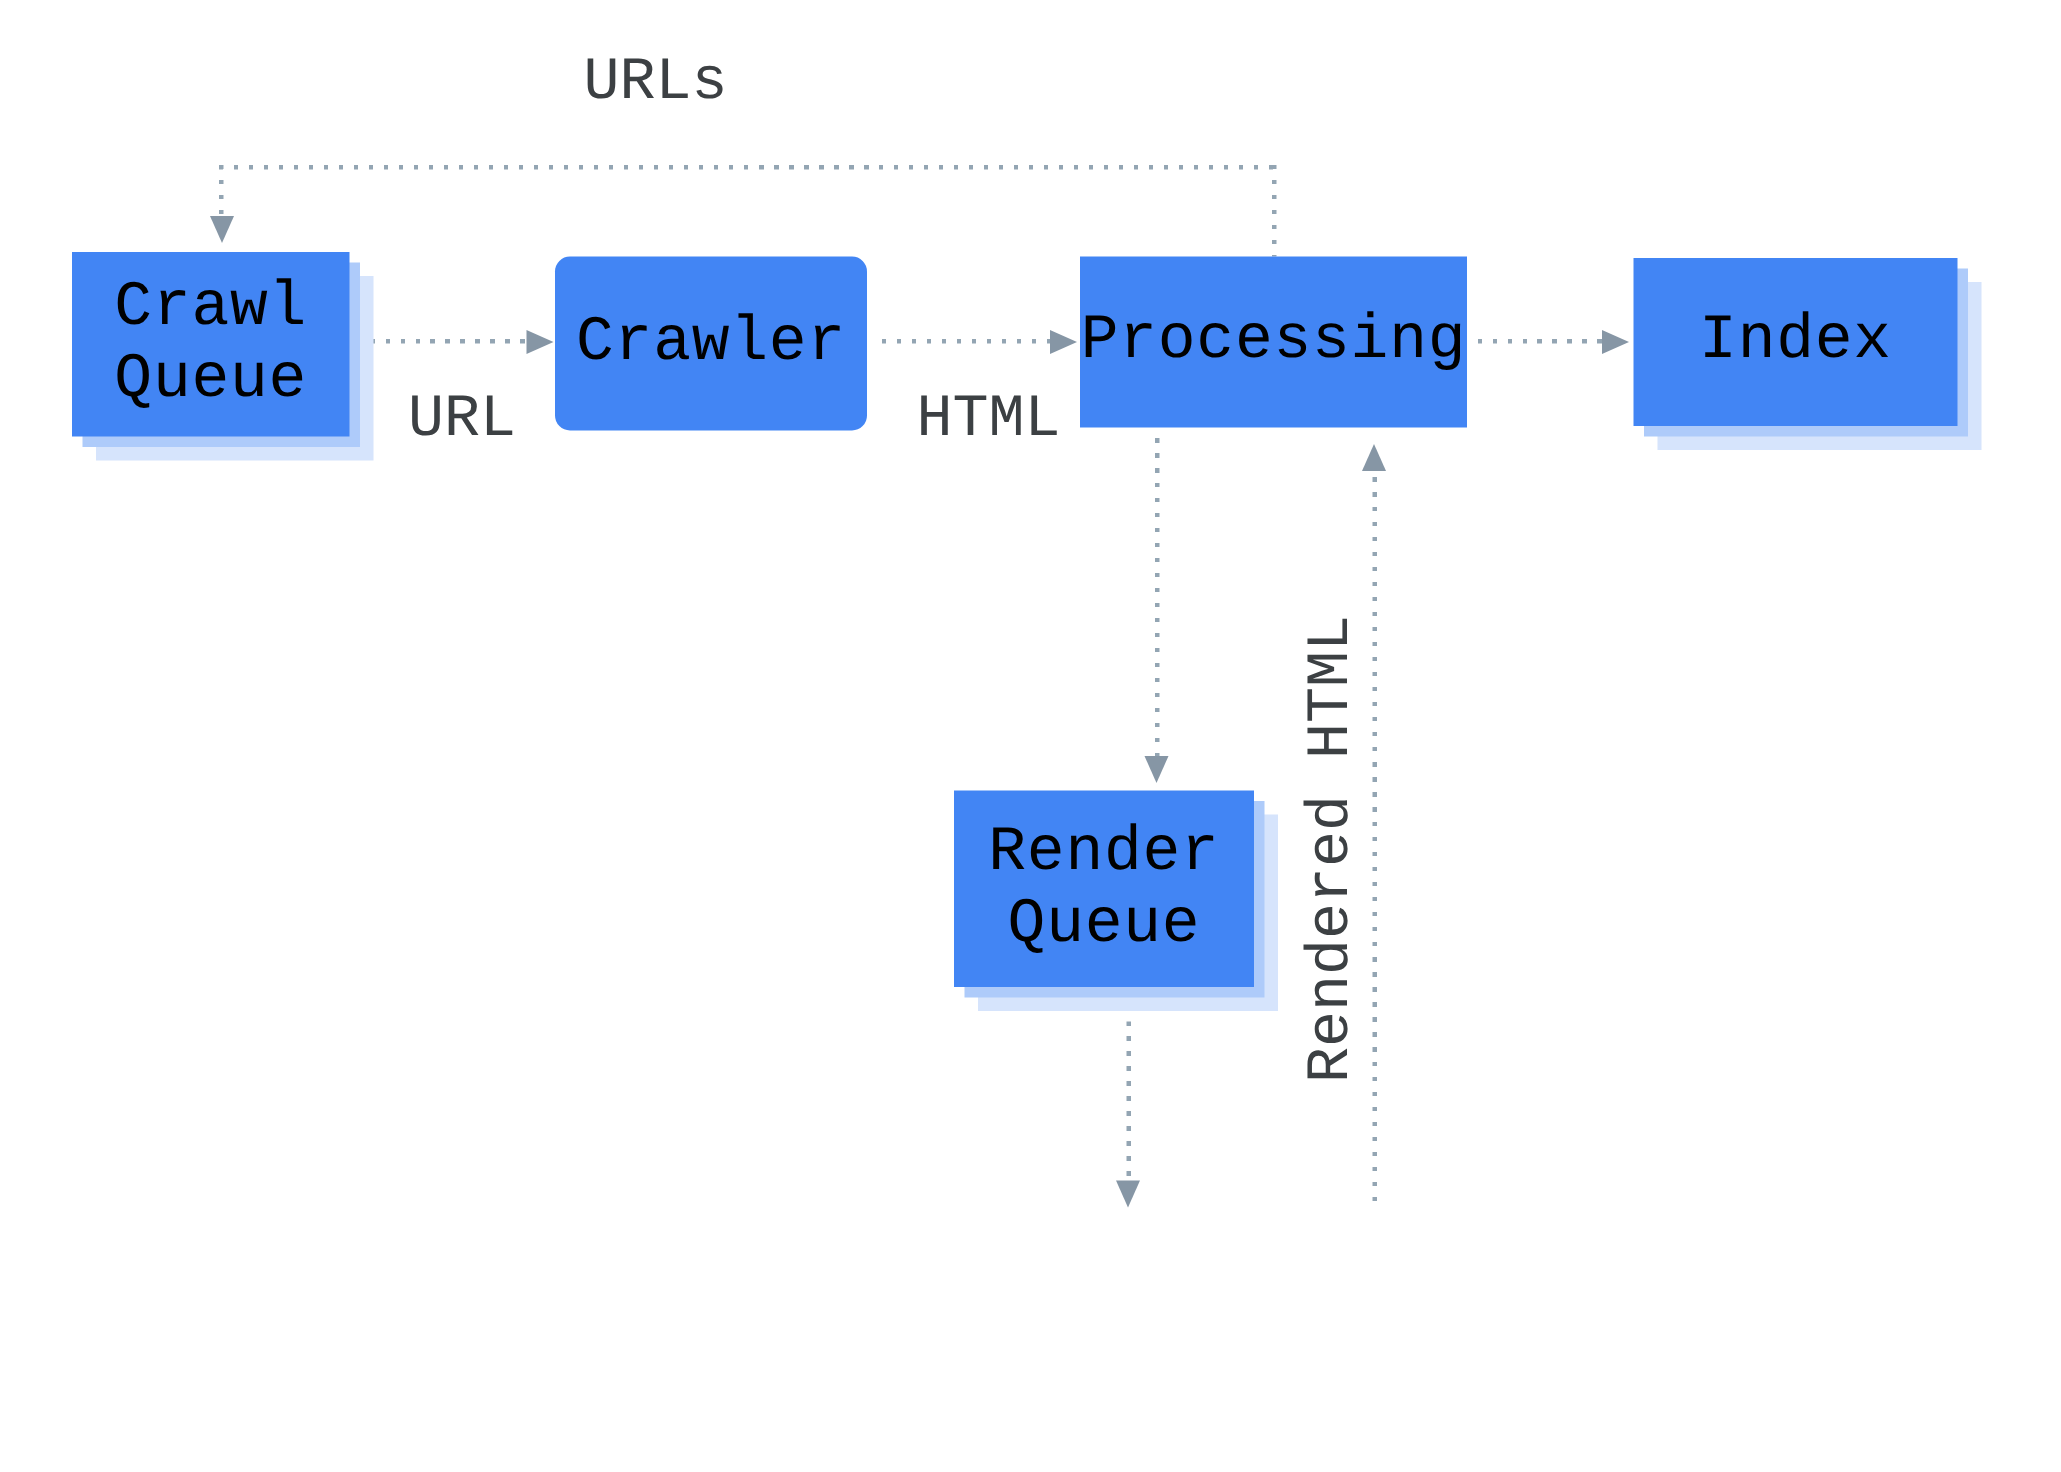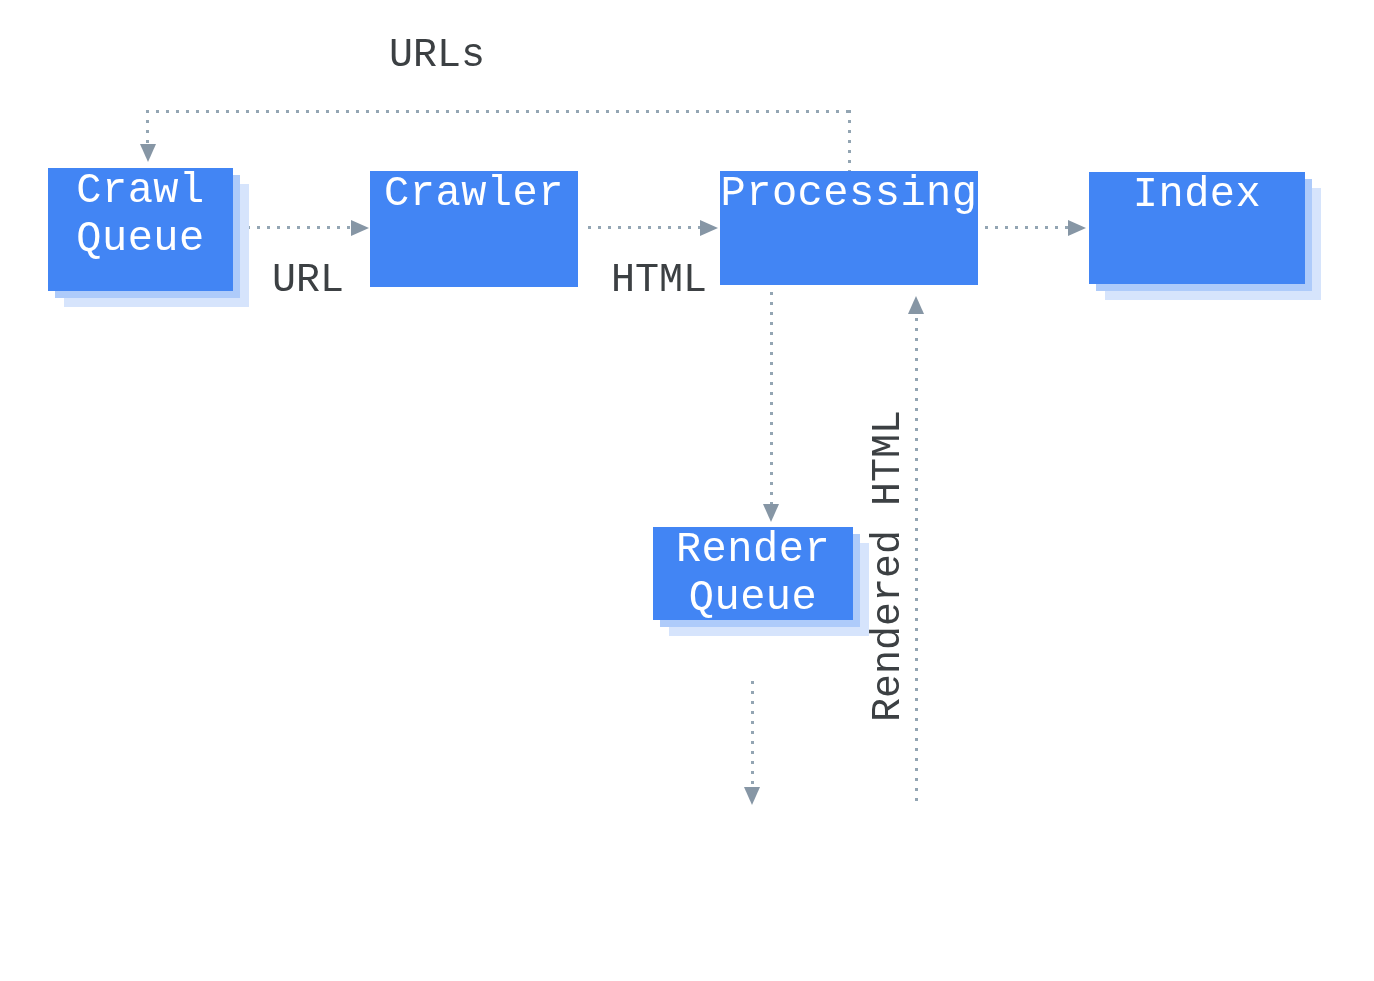--- a/index.html
+++ b/index.html
@@ -2,30 +2,30 @@
 <html><head>
 <meta charset="utf-8">
 <style>
   html,body { margin:0; padding:0; background:#ffffff; }
   .canvas {
     position:relative; width:1374px; height:981px; background:#ffffff;
     font-family:Liberation Mono, monospace; overflow:hidden;
   }
   
   .node {
-    position:absolute; background:#4285f4; color:#ffffff;
-    display:flex; flex-direction:column; align-items:center; justify-content:flex-start;
+    position:absolute; background:#4285f4; color:#000000;
+    display:flex; flex-direction:column; align-items:center; justify-content:center;
     font-size:42px; line-height:1.14; text-align:center; letter-spacing:0.5px;
   }
   .node.stacked { box-shadow:7px 7px 0 0 #aecbfa, 16px 16px 0 0 #d6e4fc; }
   #node-crawl-queue  { left:48px;   top:168px; width:185px; height:123px; }
-  #node-crawler      { left:370px;  top:171px; width:208px; height:116px; }
+  #node-crawler      { left:370px;  top:171px; width:208px; height:116px;border-radius:10px; }
   #node-processing   { left:720px;  top:171px; width:258px; height:114px; }
   #node-index        { left:1089px; top:172px; width:216px; height:112px; }
-  #node-render-queue { left:636px;  top:527px; width:200px; height:93px;margin-left:17px; }
+  #node-render-queue { left:636px;  top:527px; width:200px; height:131px; }
   #node-renderer     { left:727px;  top:807px; width:238px; height:125px; }
   
   .seg { position:absolute; }
   .seg.h { height:3px; background-image:repeating-linear-gradient(to right,  #93a5b3 0 3px, transparent 3px 10px); }
   .seg.v { width:3px;  background-image:repeating-linear-gradient(to bottom, #93a5b3 0 3px, transparent 3px 10px); }
   
   .ah { position:absolute; width:0; height:0; }
   .ah.right { border-top:8px solid transparent; border-bottom:8px solid transparent; border-left:18px solid #8696a5; }
   .ah.down  { border-left:8px solid transparent; border-right:8px solid transparent; border-top:18px solid #8696a5; }
   .ah.up    { border-left:8px solid transparent; border-right:8px solid transparent; border-bottom:18px solid #8696a5; }

